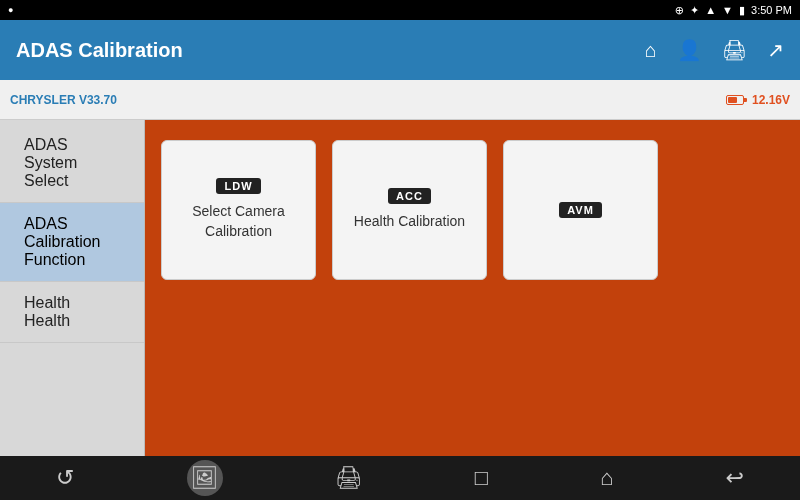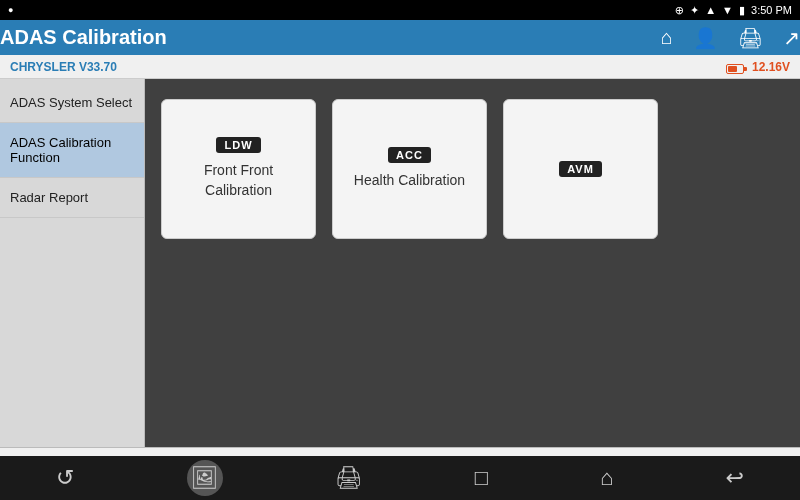--- a/index.html
+++ b/index.html
@@ -20,99 +20,99 @@
       justify-content: space-between;
       padding: 0 8px;
       color: #fff;
       font-size: 11px;
     }
     .status-bar-left { display: flex; align-items: center; gap: 4px; }
     .status-bar-right { display: flex; align-items: center; gap: 6px; font-size: 11px; }
 
     
     .header {
-      height: 35px;
+      height: 60px;
       background: #2a7db5;
       display: flex;
       align-items: center;
       justify-content: space-between;
-      padding: 0 0;
+      padding: 0 16px;
     }
     .header-title {
       color: #fff;
       font-size: 20px;
       font-weight: bold;
     }
     .header-icons {
       display: flex;
       align-items: center;
       gap: 20px;
     }
     .header-icon {
       color: #fff;
       font-size: 20px;
       cursor: pointer;
     }
 
     
     .sub-header {
-      height: 24px;
+      height: 40px;
       background: #f0f0f0;
       display: flex;
       align-items: center;
       justify-content: space-between;
       padding: 0 10px;
       border-bottom: 1px solid #ccc;
     }
     .sub-header-left {
       color: #2a7db5;
       font-size: 12px;
       font-weight: bold;
     }
     .sub-header-right {
       color: #e05020;
       font-size: 12px;
       font-weight: bold;
       display: flex;
-      align-items: flex-end;
+      align-items: center;
       gap: 4px;
       margin-left: 44px;
     }
 
     
     .main {
       display: flex;
       height: calc(500px - 20px - 44px - 24px - 44px);
     }
 
     
     .sidebar {
       width: 145px;
       background: #d8d8d8;
       border-right: 1px solid #bbb;
       display: flex;
       flex-direction: column;
       padding-top: 4px;
     }
     .sidebar-item {
-      padding: 12px 10px;
-      font-size: 13px;
+      padding: 12px 24px;
+      font-size: 16px;
       color: #222;
       cursor: pointer;
       border-bottom: 1px solid #c8c8c8;
     }
     .sidebar-item.active {
       background: #b0c8e0;
       color: #000;
     }
 
     
     .content {
       flex: 1;
-      background: #404040;
+      background: #c2410c;
       padding: 20px 16px;
       display: flex;
       flex-direction: column;
     }
     .cards-row {
       display: flex;
       gap: 16px;
       justify-content: flex-start;
     }
     .card {
@@ -253,29 +253,29 @@
     </span>
     <span>12.16V</span>
   </span>
 </div>
 
 <div class="main">
 
   <div class="sidebar">
     <div class="sidebar-item">ADAS System Select</div>
     <div class="sidebar-item active">ADAS Calibration Function</div>
-    <div class="sidebar-item">Radar Report</div>
+    <div class="sidebar-item">Health Health</div>
   </div>
 
   <div class="content">
     <div class="cards-row">
 
       <div class="card">
         <span class="card-badge">LDW</span>
-        <span class="card-label">Front Front Calibration</span>
+        <span class="card-label">Select Camera Calibration</span>
       </div>
 
       <div class="card">
         <span class="card-badge">ACC</span>
         <span class="card-label">Health Calibration</span>
       </div>
 
       <div class="card">
         <span class="card-badge">AVM</span>
       </div>

